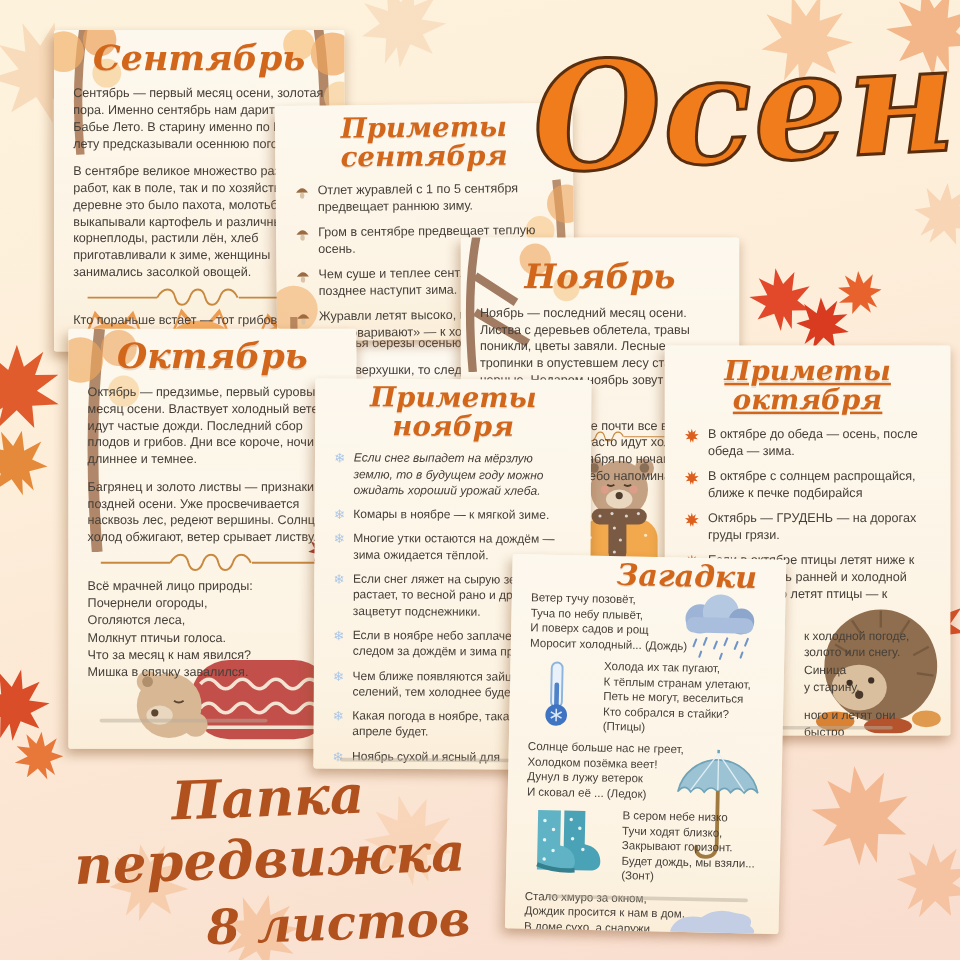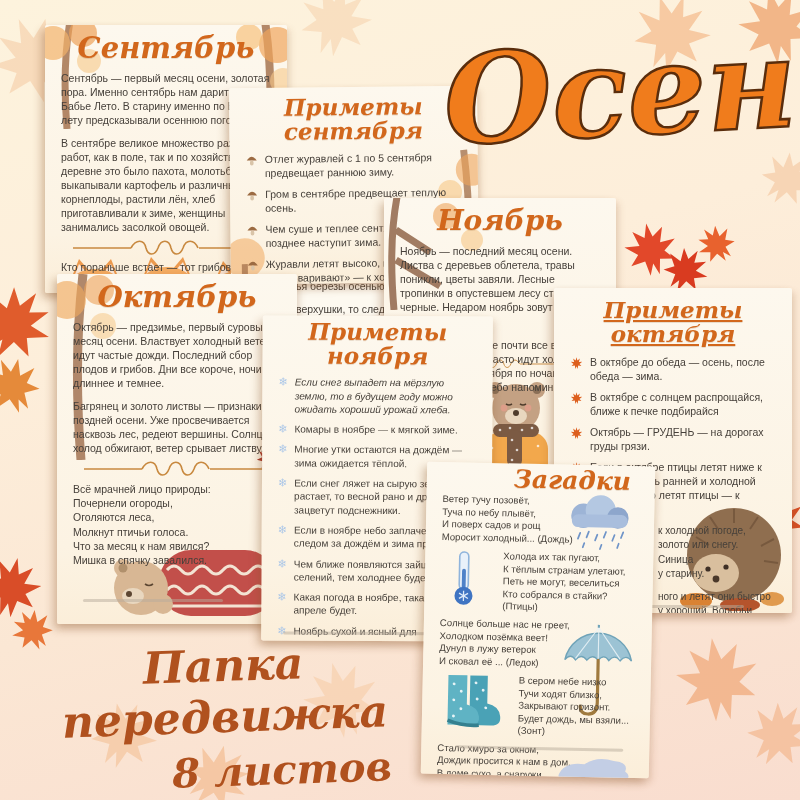--- a/index.html
+++ b/index.html
@@ -43,21 +43,21 @@
   #promo .l1{font-size:44px;text-align:center;}
   #promo .l2{font-size:40px;text-align:right;padding-right:20px;margin-top:6px;}
   
   .riddle{position:relative;margin-bottom:6px;z-index:3;}
   .rl{font-size:9.6px;line-height:1.3;color:#46403a;}
   .rt-indent{margin-left:62px;}
   .rt-indent2{margin-left:80px;}
   .ricon{position:absolute;z-index:2;}
   
   .frag-block{margin-left:88px;margin-bottom:8px;}
-  .fragline{font-size:10px;line-height:1.45;color:#46403a;}
+  .fragline{font-size:10px;line-height:1.45;color:#46403a;margin-left:12px;}
 </style>
 </head>
 <body>
 
 <div id="stage">
 
   <svg width="0" height="0" style="position:absolute" aria-hidden="true">
     <defs>
       <path id="ml" d="M50 2 L57 26 L76 12 L68 38 L94 36 L73 53 L88 70 L63 66 L58 92 L50 72 L42 92 L37 66 L12 70 L27 53 L6 36 L32 38 L24 12 L43 26 Z"></path>
       <g id="flo">
@@ -280,21 +280,21 @@
     <div class="wm" style="left:26px;bottom:22px;width:140px;"></div>
   </div>
 
   <div class="card" id="card-november">
     <svg class="dec" style="left:-8px;top:-8px" width="120" height="120" viewBox="0 0 120 120">
       <path d="M18 120 q-6 -70 4 -118 M20 40 l34 22 M20 70 l44 26" stroke="#8a5c40" stroke-width="7" fill="none" opacity=".8"></path>
       <circle cx="70" cy="26" r="13" fill="#efa55c" opacity=".6"></circle>
         <circle cx="96" cy="50" r="11" fill="#f6c27e" opacity=".55"></circle>
     </svg>
     <div class="pad">
-      <div class="ct" style="font-size:28px;margin-top:2px;">Ноябрь</div>
+      <div class="ct" style="font-size:28px;margin-top:12px;">Ноябрь</div>
       <div class="bt" style="margin-top:10px;">Ноябрь — последний месяц осени. Листва с деревьев облетела, травы поникли, цветы завяли. Лесные тропинки в опустевшем лесу стали черные. Недаром ноябрь зовут в народе «чернотропом».</div>
       <div class="bt" style="margin-top:10px;">Небо в этом месяце почти все время затянуто тучами. Часто идут холодные дожди. В конце ноября по ночам морозно, темное небо напоминает о близкой зиме.</div>
     </div>
     <svg class="dec" style="left:62px;bottom:118px" width="110" height="16" viewBox="0 0 190 16">
         <use href="#flo"></use>
       </svg>
     <svg class="dec" style="left:84px;bottom:-4px" width="96" height="116" viewBox="0 0 96 116">
       <rect x="16" y="54" width="64" height="60" rx="17" fill="#f2a84c"></rect>
       <path d="M48 62 V110" stroke="#d98a34" stroke-width="2"></path>
       <circle cx="48" cy="30" r="24" fill="#c4a183"></circle>

